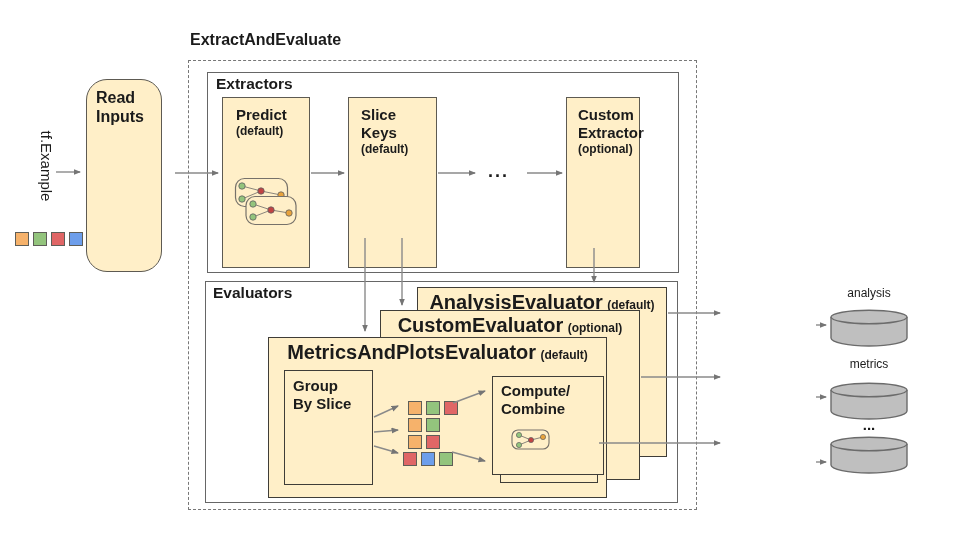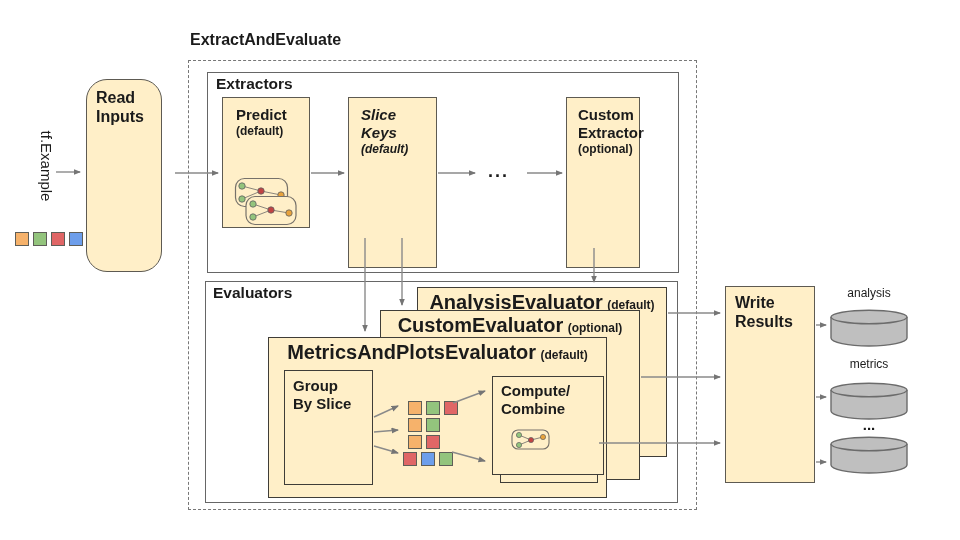--- a/index.html
+++ b/index.html
@@ -45,26 +45,26 @@
     <div class="t16 bold">Read</div>
     <div class="t16 bold">Inputs</div>
   </div>
 
   <div class="diagram-title">ExtractAndEvaluate</div>
   <div class="dashedbox" style="left:188px;top:60px;width:509px;height:450px;"></div>
 
   <div class="framebox" style="left:207px;top:72px;width:472px;height:201px;"></div>
   <div class="section-label" style="left:216px;top:75px;">Extractors</div>
 
-  <div class="tanbox" style="left:222px;top:97px;width:88px;height:131px;padding:8px 0 0 13px;">
+  <div class="tanbox" style="left:222px;top:97px;width:88px;height:171px;padding:8px 0 0 13px;">
     <div class="t15 bold">Predict</div>
     <div class="tag">(default)</div>
   </div>
 
-  <div class="tanbox" style="left:348px;top:97px;width:89px;height:171px;padding:8px 0 0 12px;font-style:italic;">
+  <div class="tanbox" style="left:348px;top:97px;width:89px;height:171px;padding:8px 0 0 12px;">
     <div class="t15 bold">Slice</div>
     <div class="t15 bold">Keys</div>
     <div class="tag">(default)</div>
   </div>
 
   <div class="abs bold" style="left:488px;top:161px;font-size:18px;letter-spacing:2px;">...</div>
 
   <div class="tanbox" style="left:566px;top:97px;width:74px;height:171px;padding:8px 0 0 11px;">
     <div class="t15 bold">Custom</div>
     <div class="t15 bold">Extractor</div>
@@ -114,24 +114,20 @@
         <span class="sq" style="background: rgb(147, 196, 125);"></span>
       </div>
     </div>
 
   <div class="tanbox" style="left:500px;top:384px;width:98px;height:99px;border-color:#3f3d38;z-index:9;"></div>
   <div class="tanbox" style="left:492px;top:376px;width:112px;height:99px;padding:5px 0 0 8px;border-color:#3f3d38;z-index:10;">
     <div class="t15 bold">Compute/</div>
     <div class="t15 bold">Combine</div>
   </div>
 
-  <div class="tanbox" style="left:725px;top:286px;width:90px;height:197px;padding:6px 0 0 9px;">
-    <div class="t16 bold">Write</div>
-    <div class="t16 bold">Results</div>
-  </div>
 
   <div class="out-label" style="top:286px;">analysis</div>
   <svg class="icon-layer" style="left:830px;top:309px;" width="78" height="40" viewBox="0 0 78 40">
     <path d="M1 8 L1 29 A 38 8 0 0 0 77 29 L77 8" stroke="#6b6b6b" stroke-width="1.4" fill="#BFBFBF"></path>
     <ellipse cx="39" cy="8" rx="38" ry="6.8" stroke="#6b6b6b" stroke-width="1.4" fill="#BFBFBF"></ellipse>
   </svg>
 
   <div class="out-label" style="top:357px;">metrics</div>
   <svg class="icon-layer" style="left:830px;top:382px;" width="78" height="40" viewBox="0 0 78 40">
     <path d="M1 8 L1 29 A 38 8 0 0 0 77 29 L77 8" stroke="#6b6b6b" stroke-width="1.4" fill="#BFBFBF"></path>

